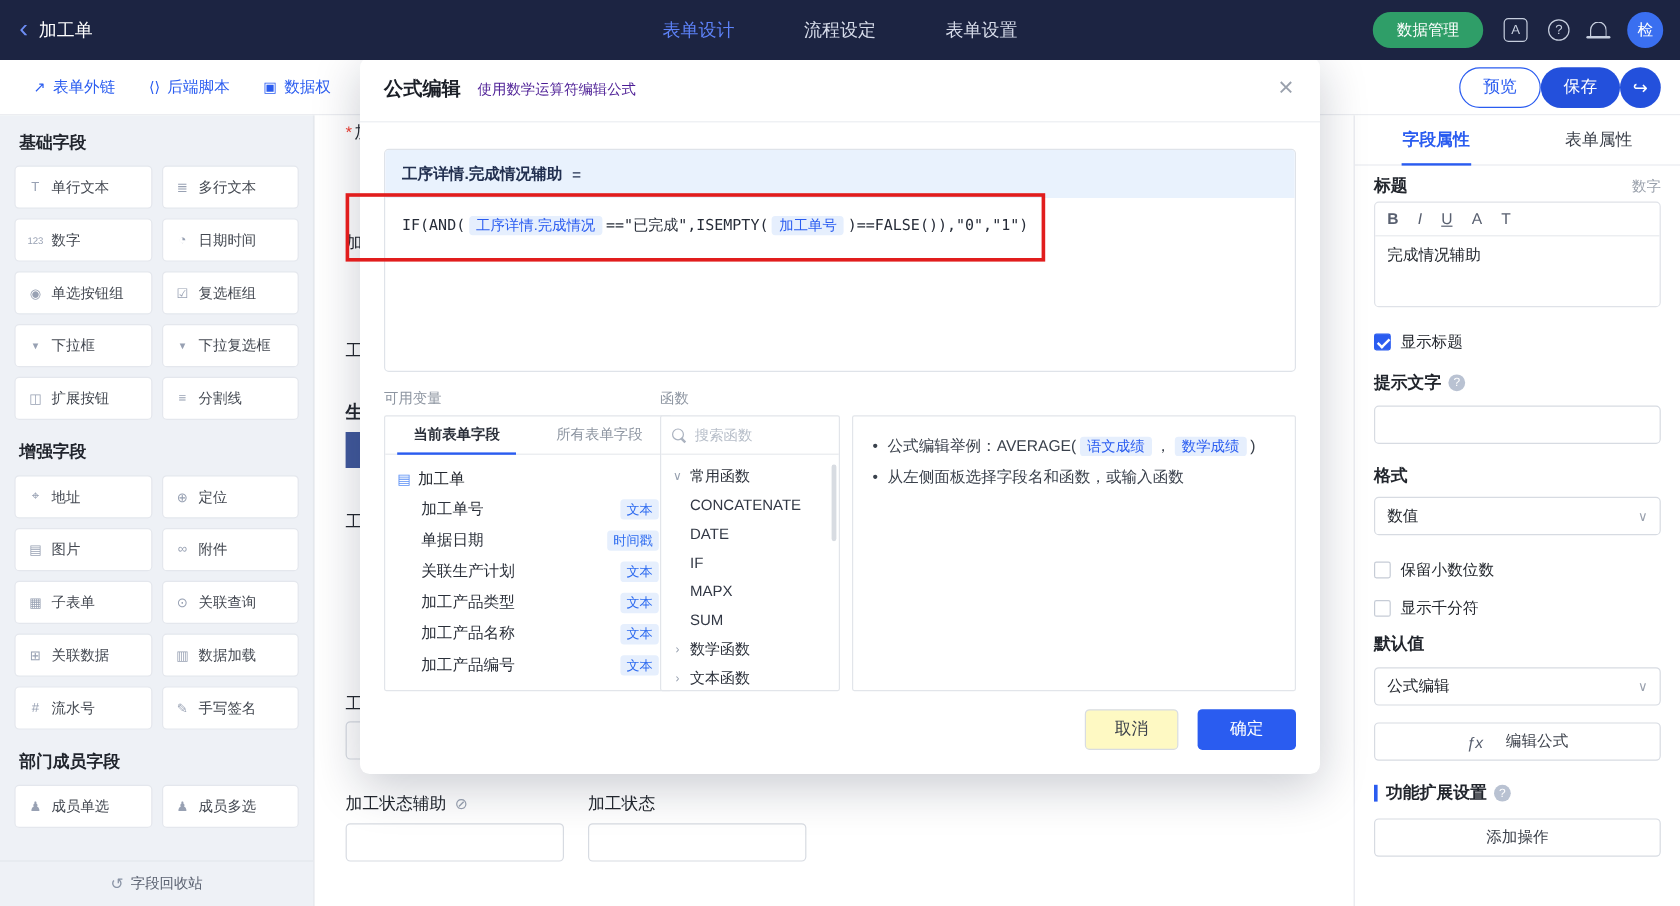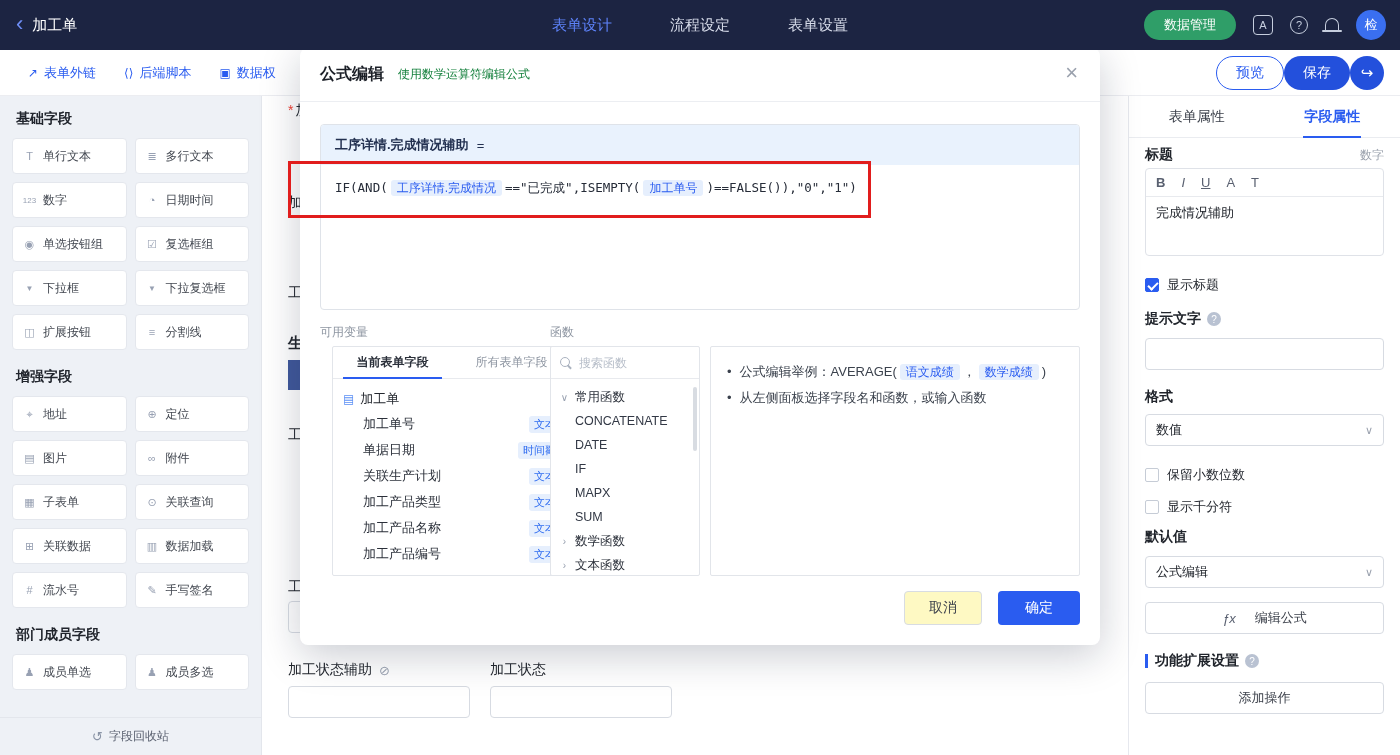--- a/index.html
+++ b/index.html
@@ -94,31 +94,31 @@
   .btn-outline{position:absolute;left:0;right:0;height:32px;border:1px solid #d7dbe2;border-radius:4px;background:#fff;
                display:flex;align-items:center;justify-content:center;gap:19px;font-size:13px;color:#3c414b;cursor:pointer}
   .fx{font-style:italic;color:#596070}
   .blue-bar{display:inline-block;width:3px;height:14px;background:#2a5cf0;margin-right:7px}
 
   
   .modal{position:absolute;left:300px;top:48px;width:800px;height:597px;background:#fff;border-radius:8px;
          box-shadow:0 10px 40px rgba(15,25,50,.22);z-index:10}
   .m-header{height:54px;border-bottom:1px solid #eceef2;display:flex;align-items:center;padding:0 20px}
   .m-title{font-size:16px;font-weight:bold;color:#1b1f27}
-  .m-sub{font-size:12px;color:#15803d;margin-left:14px}
+  .m-sub{font-size:12px;color:#4c1d95;margin-left:14px}
   .m-close{position:absolute;right:22px;top:14px;font-size:22px;color:#9aa1ad;cursor:pointer;line-height:1}
   .feditor{position:absolute;left:20px;top:76px;width:760px;height:186px;border:1px solid #dfe3e9;border-radius:4px;overflow:hidden}
   .feditor-head{height:40px;background:#e9f2fd;display:flex;align-items:center;padding:0 14px;font-size:13px;color:#223050;gap:8px}
   .ed-target{font-weight:bold;font-weight:600}
   .feditor-body{padding:12px 14px;font-family:"DejaVu Sans Mono","Liberation Mono",monospace;font-size:12.5px;color:#262c38;line-height:22px;cursor:text}
   .chip{background:#e6effd;color:#2a5cf0;border-radius:3px;padding:1px 6px;margin:0 3px;font-size:12px;white-space:nowrap;
         font-family:"Liberation Sans","DejaVu Sans",sans-serif}
   .m-label{position:absolute;top:276px;font-size:12px;color:#8d95a1}
   .panel{position:absolute;top:298px;height:230px;border:1px solid #e2e5ea;border-radius:2px;background:#fff}
-  .p-vars{left:32px;width:240px}
+  .p-vars{left:20px;width:240px}
   .p-funcs{left:250px;width:150px}
   .p-help{left:410px;width:370px;padding:12px 16px;font-size:13px;color:#3a414c;line-height:26px}
   .v-tabs{height:32px;border-bottom:1px solid #e8eaee;display:flex;font-size:12px}
   .v-tab{flex:1;display:flex;align-items:center;justify-content:center;color:#8d95a1;position:relative;cursor:pointer;white-space:nowrap}
   .v-tab.active{color:#2b303a;font-weight:bold}
   .v-tab.active::after{content:"";position:absolute;left:10px;right:10px;bottom:-1px;height:2px;background:#2a5cf0}
   .v-tree{padding:8px 6px 0 10px}
   .v-root{display:flex;align-items:center;gap:6px;height:24px;font-size:13px;color:#23272e;cursor:pointer}
   .doc-icon{color:#5b8ff5;font-size:12px}
   .v-item{display:flex;align-items:center;justify-content:space-between;height:26px;padding-left:20px;padding-right:4px;
@@ -314,22 +314,22 @@
     </div>
     <input class="cv-input" style="left: 26px;">
     <div class="cv-field-label" style="left:228px">
       <span>加工状态</span>
     </div>
     <input class="cv-input" style="left: 228px;">
   </div>
 
   <div class="rpanel">
     <div class="rp-tabs">
+      <div class="rp-tab active">字段属性</div>
       <div class="rp-tab">表单属性</div>
-      <div class="rp-tab active">字段属性</div>
     </div>
     <div class="rp-body">
       <div class="rp-title-row">
         <span class="rp-label">标题</span>
         <span class="rp-type">数字</span>
       </div>
       <div class="editorbox">
         <div class="tools">
           <span class="t-b">B</span>
           <span class="t-i">I</span>

